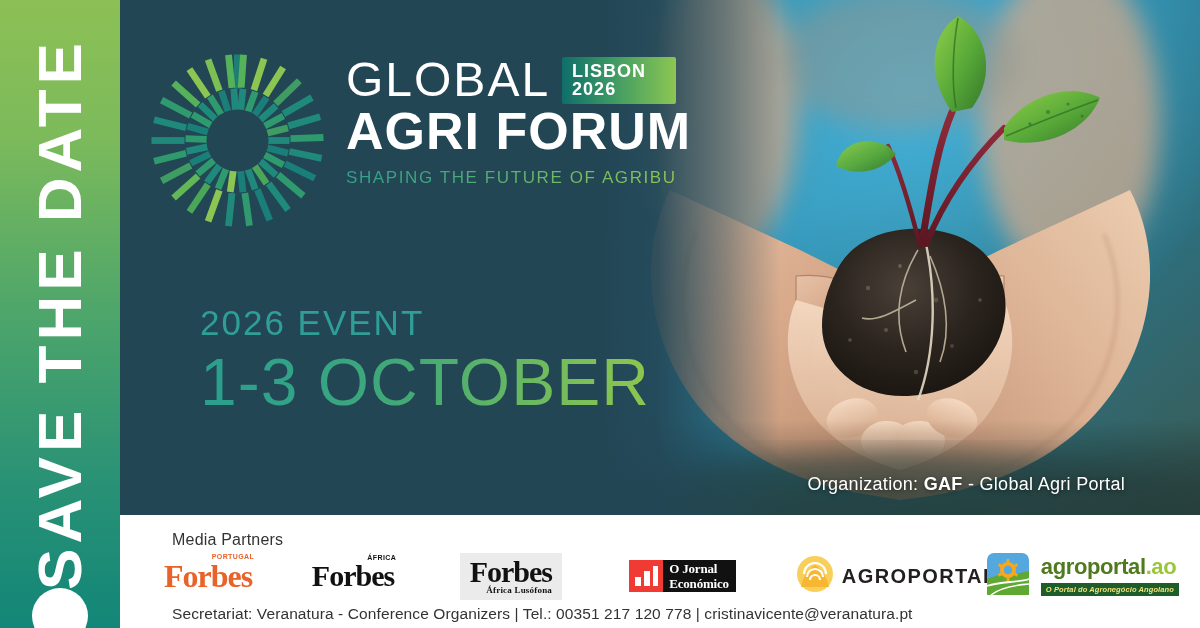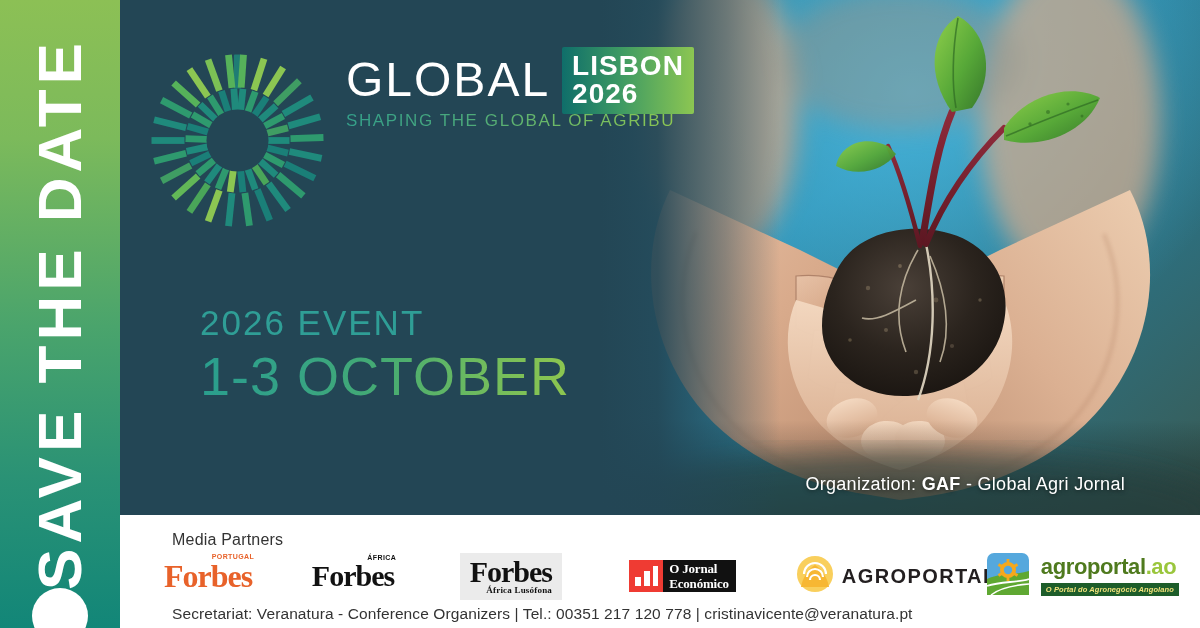--- a/index.html
+++ b/index.html
@@ -56,41 +56,41 @@
   .logo-text{position:absolute;left:196px;top:8px;width:330px;}
 
   .line-global{display:flex;align-items:center;gap:12px;height:44px;}
   .word-global{
     color:#ffffff;font-size:48px;letter-spacing:2px;line-height:1;
     font-family:"Liberation Sans",sans-serif;font-weight:400;
   }
   .badge{
     display:inline-block;padding:5px 10px 6px 10px;border-radius:2px;
     background:linear-gradient(90deg,#0f6e6a 0%,#3e9a63 45%,#8cc652 100%);
-    color:#ffffff;font-size:28px;font-weight:bold;letter-spacing:1px;line-height:1;
+    color:#ffffff;font-size:18px;font-weight:bold;letter-spacing:1px;line-height:1;
   }
   .line-agri{
     color:#ffffff;font-size:52px;font-weight:bold;letter-spacing:1px;line-height:1.05;
     margin-top:2px;white-space:nowrap;
   }
   .tagline{
     margin-top:9px;font-size:17px;letter-spacing:1.6px;white-space:nowrap;
     background:linear-gradient(90deg,#34a08a 0%,#4aa97c 35%,#6bb968 62%,#8cc652 100%);
     -webkit-background-clip:text;background-clip:text;color:transparent;
     font-family:"Liberation Sans",sans-serif;
   }
 
   
   .date-block{position:absolute;left:200px;top:305px;z-index:6;}
   .event-year{
     color:#2f9e96;font-size:35px;letter-spacing:2px;line-height:1;
     font-family:"Liberation Sans",sans-serif;
   }
   .event-date{
-    margin-top:8px;font-size:54px;font-weight:400;letter-spacing:1px;line-height:1.05;
+    margin-top:8px;font-size:66px;font-weight:400;letter-spacing:1px;line-height:1.05;
     background:linear-gradient(90deg,#2a9e8e 0%,#35a385 25%,#46ab72 50%,#6fbb5e 76%,#8ec64f 100%);
     -webkit-background-clip:text;background-clip:text;color:transparent;
     white-space:nowrap;
   }
 
   
   .org{
     position:absolute;right:75px;top:474px;z-index:7;
     color:#ffffff;font-size:18px;letter-spacing:.3px;white-space:nowrap;
     text-shadow:0 1px 4px rgba(0,0,0,.55);
@@ -371,34 +371,35 @@
           <circle cx="0" cy="0" r="31" fill="#234655"></circle>
         </g>
       </svg>
     </div>
 
     <div class="logo-text">
       <div class="line-global">
         <span class="word-global">GLOBAL</span>
         <span class="badge">LISBON 2026</span>
       </div>
-      <div class="tagline">SHAPING THE GLOBAL OF AGRIBUSINESS</div>
+      <div class="line-agri">AGRI FORUM</div>
+      <div class="tagline">SHAPING THE FUTURE OF AGRIBUSINESS</div>
     </div>
   </div>
 
   <div class="date-block">
     <div class="event-year">2026 EVENT</div>
     <div class="event-date">1-3 OCTOBER</div>
   </div>
 
   <div class="org">
     <span>Organization:</span>
     <b>GAF</b>
     <span>-</span>
-    <span>Global Agri Jornal</span>
+    <span>Global Agri Portal</span>
   </div>
 
   <div class="footer">
     <div class="media-label">Media Partners</div>
 
     <div class="partners">
 
       <div class="p-slot p1">
         <span class="forbes forbes-pt">
           <span>Forbes</span>

